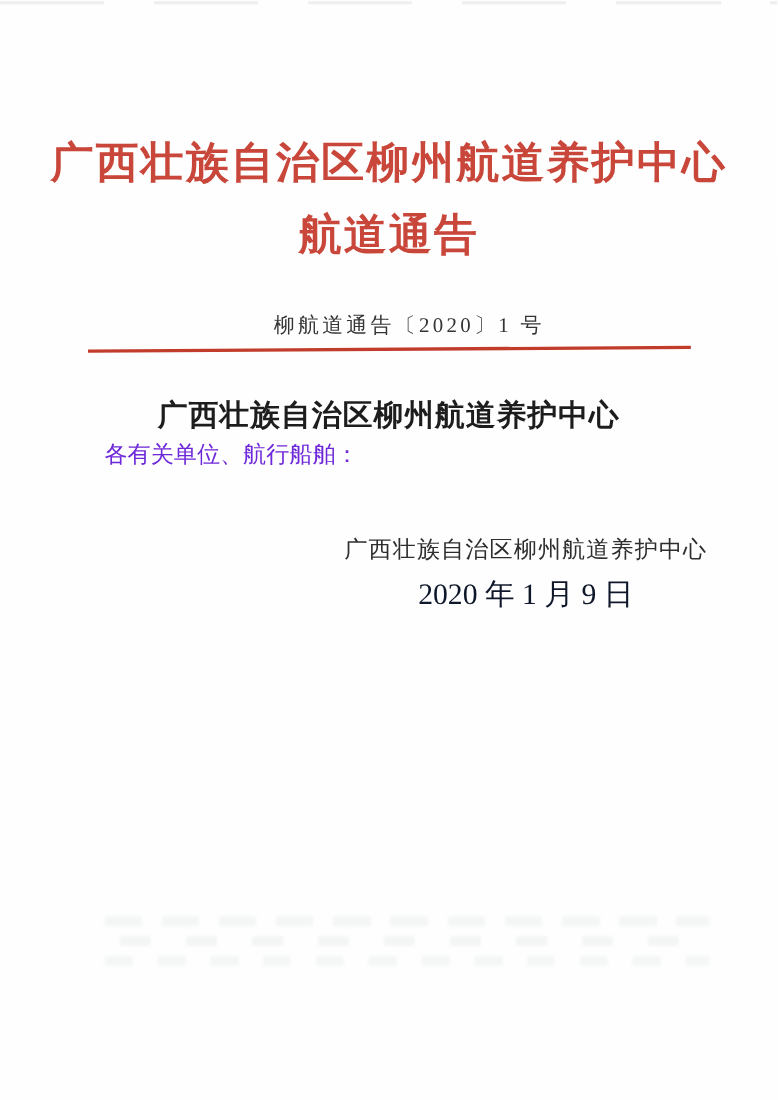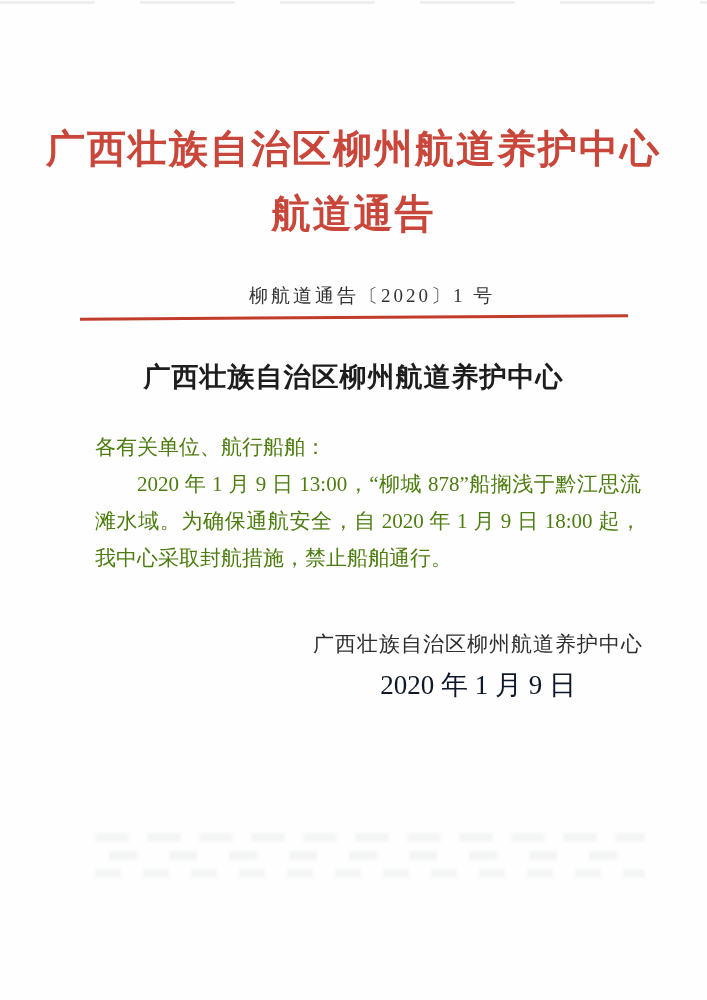--- a/index.html
+++ b/index.html
@@ -49,26 +49,25 @@
   }
   .subject-title{
     margin-top:40px;
     text-align:center;
     font-weight:bold;
     font-size:27px;
     letter-spacing:1px;
     color:#1d1d1d;
   }
   .body-text{
-    margin-top:34px;
     padding:0 66px 0 95px;
     font-size:21px;
     line-height:37px;
     text-align:justify;
-    color:#4d7c0f;
+    color:#6d28d9;
   }
   .body-text .salutation{margin:0;text-indent:0;}
   .body-text p.para{margin:0;text-indent:2em;}
   .signature{
     margin-top:46px;
     padding-right:64px;
     text-align:right;
   }
   .sig-inner{display:inline-block;text-align:center;}
   .sig-org{font-size:21px;line-height:42px;letter-spacing:1px;color:#2e2e2e;}
@@ -96,21 +95,20 @@
   </div>
 
   <div class="doc-number">柳航道通告〔2020〕1 号</div>
 
   <div class="red-rule"></div>
 
   <div class="subject-title">广西壮族自治区柳州航道养护中心</div>
 
   <div class="body-text">
     <p class="salutation">各有关单位、航行船舶：</p>
-    <p class="para">2020 年 1 月 9 日 13:00，“柳城 878”船搁浅于黔江思流滩水域。为确保通航安全，自 2020 年 1 月 9 日 18:00 起，我中心采取封航措施，禁止船舶通行。</p>
   </div>
 
   <div class="signature">
     <div class="sig-inner">
       <div class="sig-org">广西壮族自治区柳州航道养护中心</div>
       <div class="sig-date">2020 年 1 月 9 日</div>
     </div>
   </div>
 
   <div class="bleedthrough">

